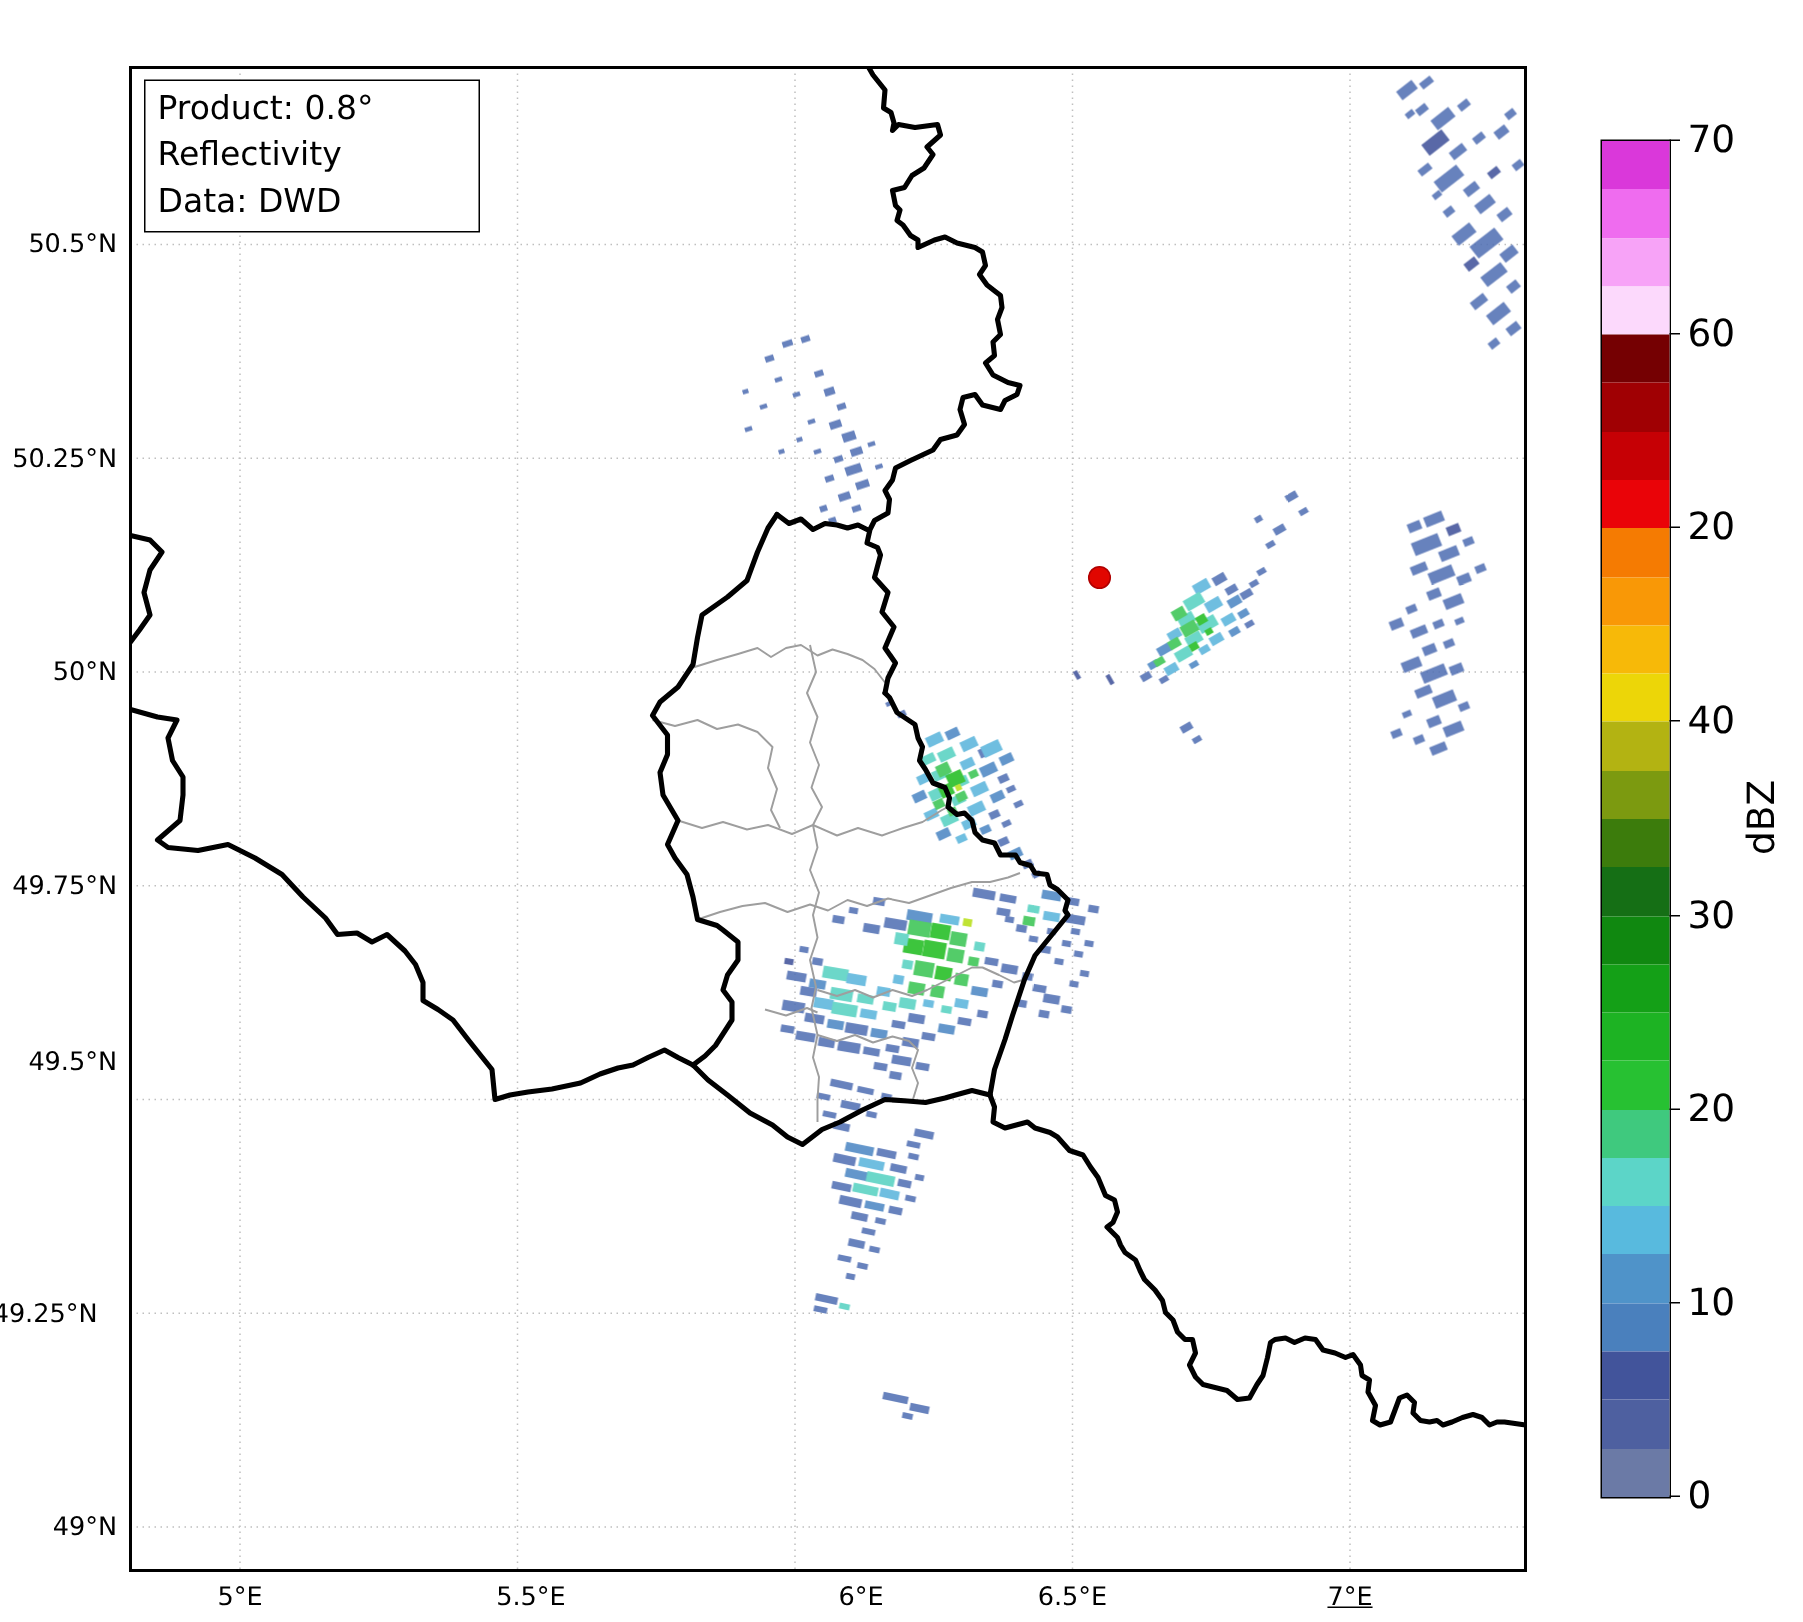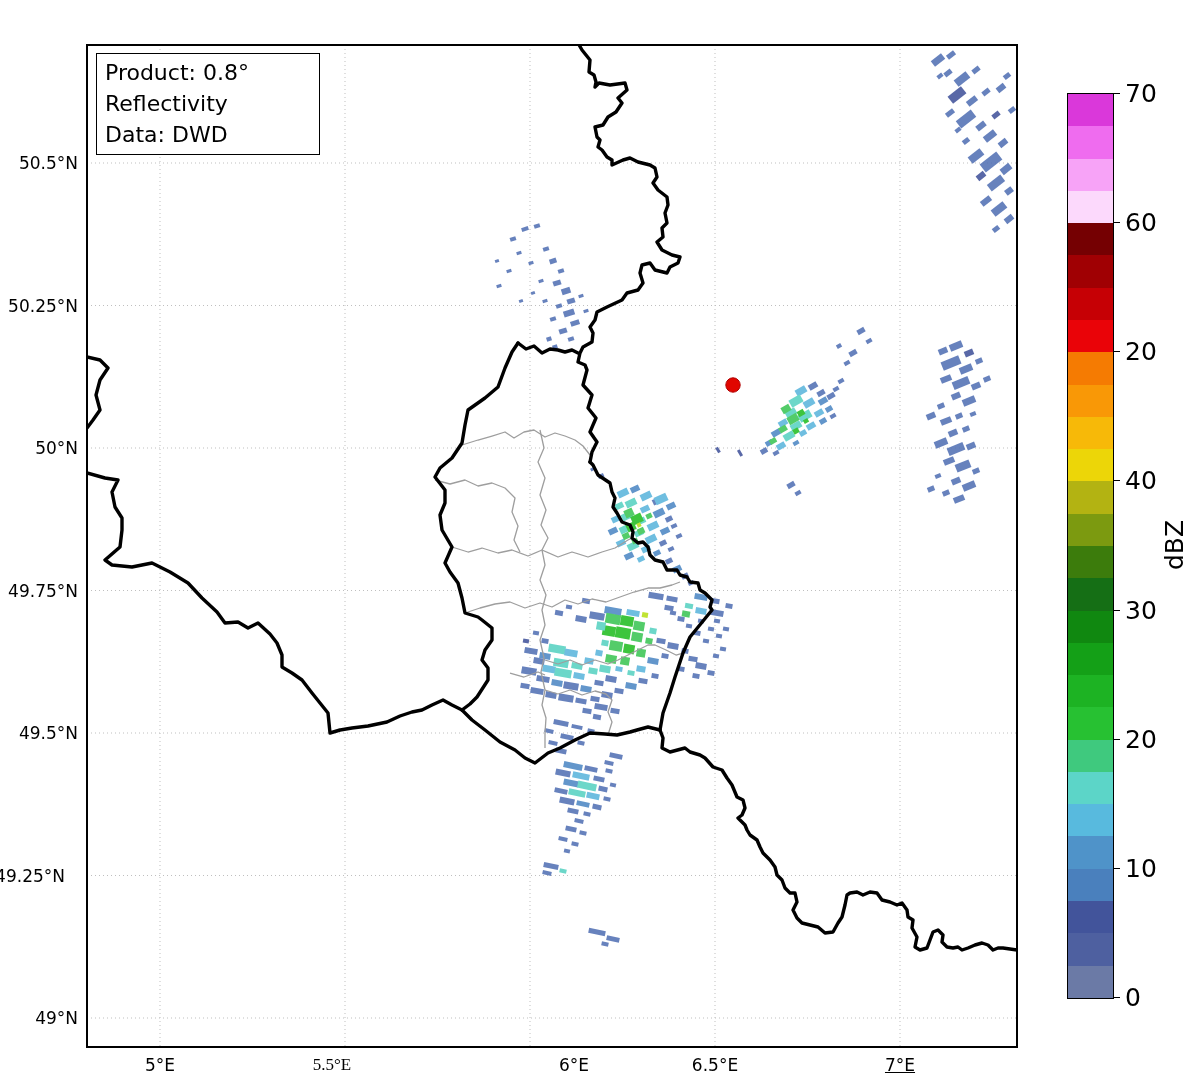--- a/index.html
+++ b/index.html
@@ -402,29 +402,29 @@
       <rect x="87" y="45" width="930" height="1002" fill="none" stroke="#000" stroke-width="2"></rect>
     </svg>
 
   <div id="product-box">
     <div>Product: 0.8° Reflectivity</div>
     <div>Data: DWD</div>
   </div>
 
   <div id="axis-labels">
       <span class="axis-label lon-label" style="left: 160px; top: 1055px;">5°E</span>
-      <span class="axis-label lon-label" style="left: 332px; top: 1055px; font-family: Liberation Serif, serif;">5.5°E</span>
+      <span class="axis-label lon-label" style="left: 354px; top: 1055px;">5.5°E</span>
       <span class="axis-label lon-label" style="left: 530px; top: 1055px; margin-left: 44px;">6°E</span>
       <span class="axis-label lon-label" style="left: 715px; top: 1055px; text-align: center;">6.5°E</span>
       <span class="axis-label lon-label" style="left: 900px; top: 1055px; text-decoration: underline;">7°E</span>
       <span class="axis-label lat-label" style="left: 78px; top: 163px;">50.5°N</span>
       <span class="axis-label lat-label" style="left: 78px; top: 305.5px;">50.25°N</span>
       <span class="axis-label lat-label" style="left: 78px; top: 448px;">50°N</span>
       <span class="axis-label lat-label" style="left: 78px; top: 590.5px;">49.75°N</span>
-      <span class="axis-label lat-label" style="left: 78px; top: 733px; text-align: center;">49.5°N</span>
+      <span class="axis-label lat-label" style="left: 78px; top: 708px; text-align: center;">49.5°N</span>
       <span class="axis-label lat-label" style="left: 65px; top: 875.5px;">49.25°N</span>
       <span class="axis-label lat-label" style="left: 78px; top: 1018px;">49°N</span>
     </div>
 
   <div id="colorbar" style="left: 1067px; top: 93px; width: 45px; height: 904px;">
       <span class="band" style="background: rgb(218, 56, 218);"></span>
       <span class="band" style="background: rgb(239, 108, 239);"></span>
       <span class="band" style="background: rgb(247, 163, 247);"></span>
       <span class="band" style="background: rgb(252, 217, 252);"></span>
       <span class="band" style="background: rgb(117, 0, 2);"></span>

